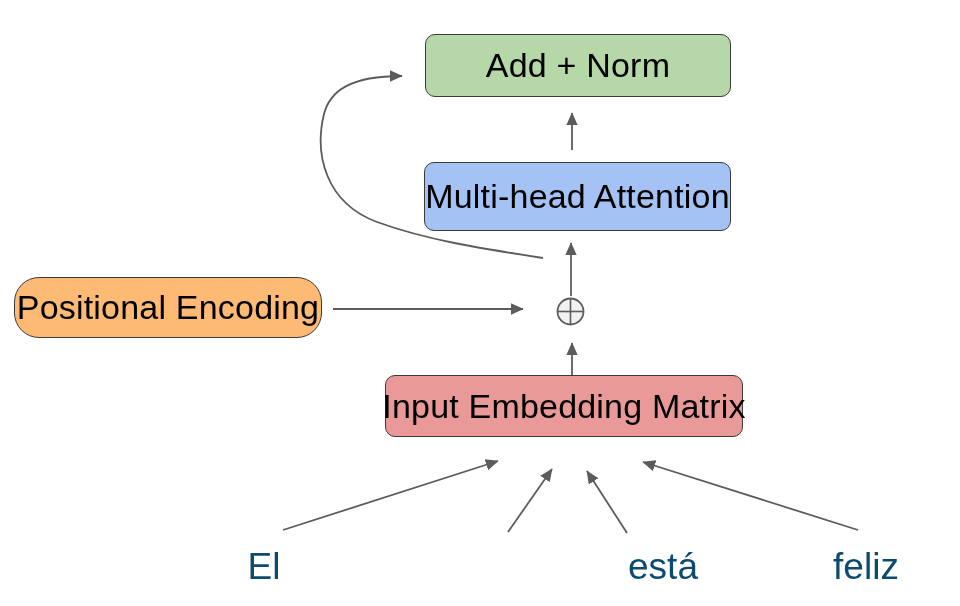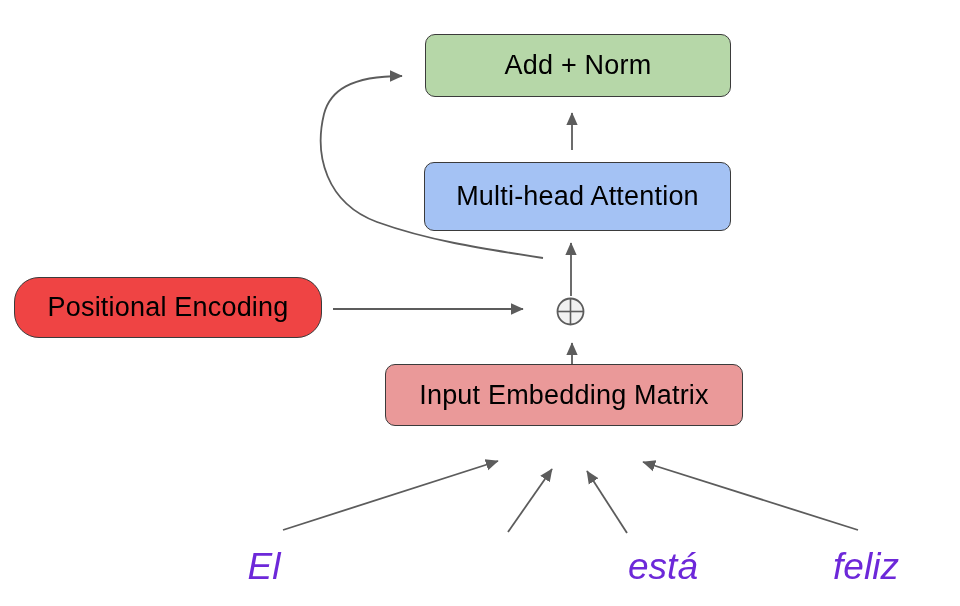--- a/index.html
+++ b/index.html
@@ -27,36 +27,35 @@
     position: absolute;
     box-sizing: border-box;
     border: 1.6px solid #3b3b3b;
     border-radius: 10px;
     display: flex;
     align-items: center;
     justify-content: center;
   }
   .node-label {
     color: #000000;
-    font-size: 27px;
+    font-size: 34px;
     letter-spacing: 0.2px;
     white-space: nowrap;
   }
   .node-add-norm        { left: 425px; top: 34px;  width: 306px; height: 63px; }
   .node-multi-head      { left: 424px; top: 162px; width: 307px; height: 69px; }
   .node-pos-encoding    { left: 14px;  top: 277px; width: 308px; height: 61px; }
-  .node-embedding       { left: 385px; top: 364px; width: 358px; height: 62px; text-align: right; }
+  .node-embedding       { left: 385px; top: 375px; width: 358px; height: 62px; text-align: right; }
   .token {
     position: absolute;
     top: 546px;
     transform: translateX(-50%);
-    color: #6d28d9;
+    color: #0c4a6e;
     font-size: 37px;
     white-space: nowrap;
-    font-style: italic;
   }
   .token-0 { left: 264px; }
   .token-1 { left: 478px; }
   .token-2 { left: 663px; }
   .token-3 { left: 866px; }
 </style>
 </head>
 <body>
 
 <div class="canvas">
@@ -91,21 +90,21 @@
   </svg>
 
   <div class="node node-add-norm" style="background-color: rgb(182, 215, 168);">
     <span class="node-label">Add + Norm</span>
   </div>
 
   <div class="node node-multi-head" style="background-color: rgb(164, 194, 244);">
     <span class="node-label">Multi-head Attention</span>
   </div>
 
-  <div class="node node-pos-encoding" style="background-color: #ef4444; border-radius: 25px;">
+  <div class="node node-pos-encoding" style="background-color: #fdba74; border-radius: 25px;">
     <span class="node-label">Positional Encoding</span>
   </div>
 
   <div class="node node-embedding" style="background-color: rgb(234, 153, 153);">
     <span class="node-label">Input Embedding Matrix</span>
   </div>
 
   <div class="token token-0">El</div>
   <div class="token token-2">está</div>
   <div class="token token-3">feliz</div>

